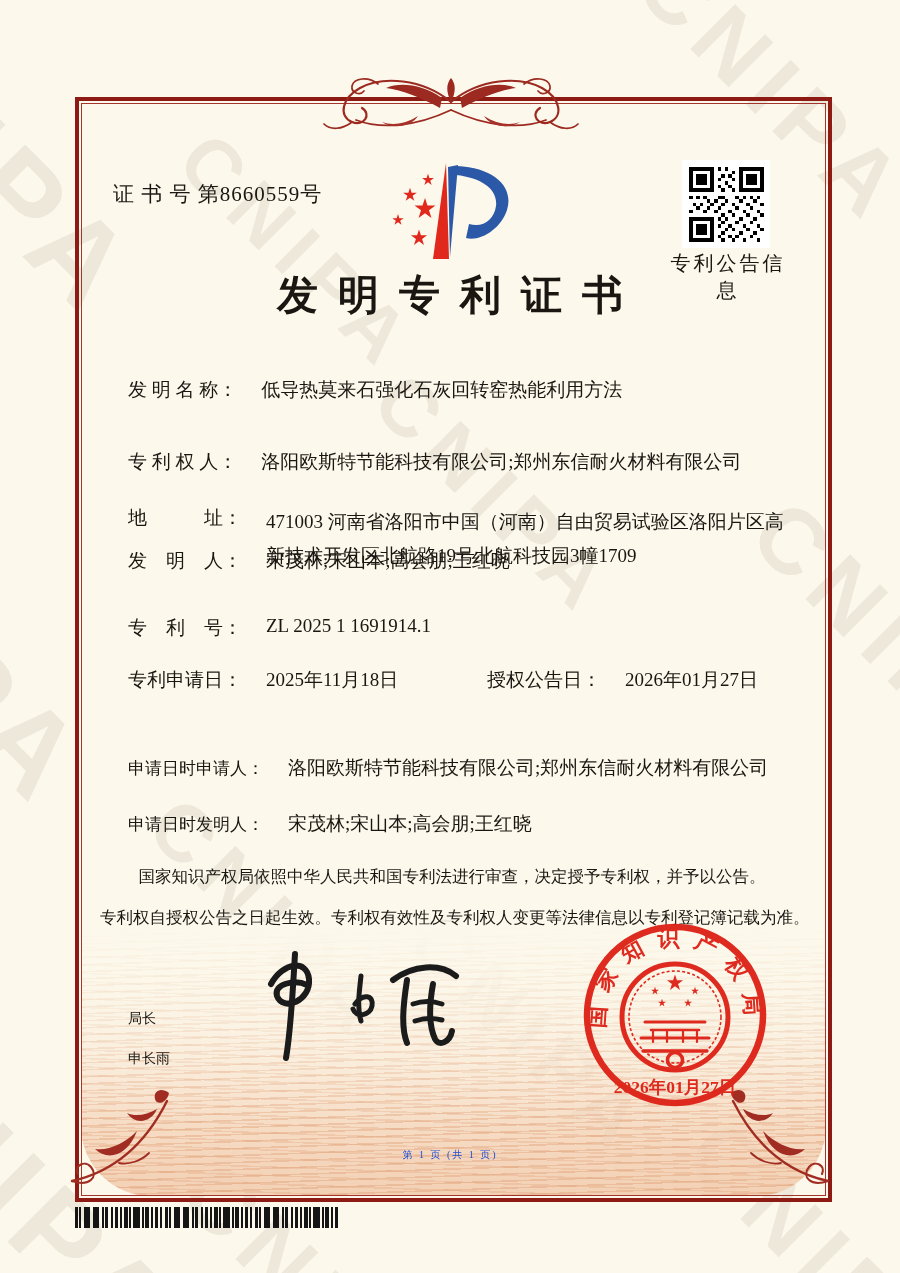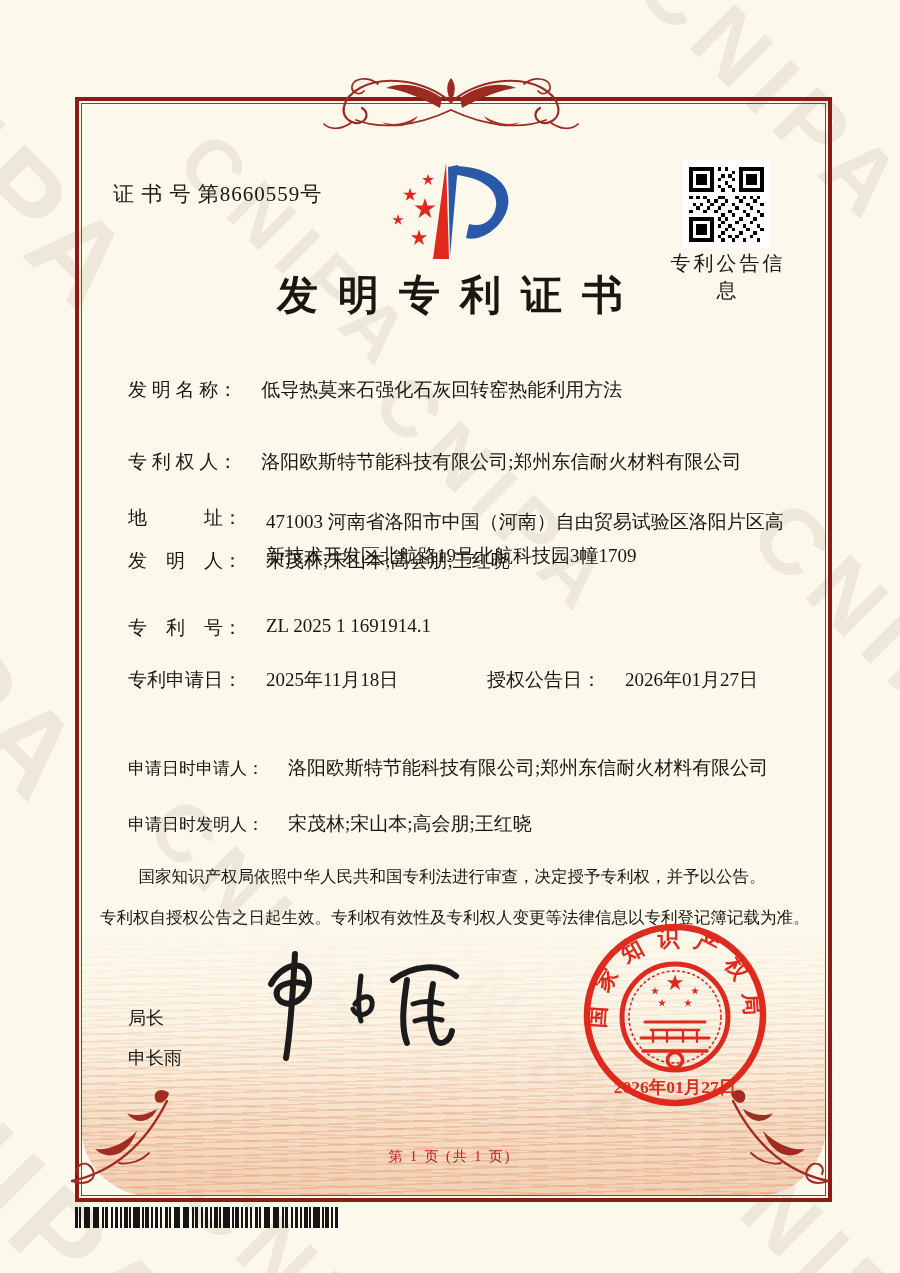--- a/index.html
+++ b/index.html
@@ -40,26 +40,26 @@
   .r-name{top:377px;} .r-patentee{top:449px;} .r-addr{top:505px;} .r-inv{top:548px;font-family:Liberation Serif, serif;}
   .r-patno{top:615px;} .r-pubno{left:487px;top:615px;}
   .r-fdate{top:667px;} .r-gdate{left:487px;top:667px;}
   .r-app2{top:755px;} .r-inv2{top:811px;}
   .r-addr .val{width:532px;line-height:34px;}
   
   .legal{position:absolute;left:100px;top:856px;width:704px;text-align:center;font-size:16.5px;
          line-height:41px;white-space:nowrap;z-index:3;}
   
   .chief{position:absolute;left:128px;top:998px;font-family:"Liberation Sans","DejaVu Sans",sans-serif;
-         font-size:18px;line-height:40px;z-index:3;}
+         font-size:14px;line-height:40px;z-index:3;}
   .sig{position:absolute;left:243px;top:946px;z-index:3;}
   .seal{position:absolute;left:581px;top:921px;z-index:4;opacity:.95;}
   
-  .pageno{position:absolute;left:0;right:0;top:1148px;text-align:center;font-size:14px;
-          letter-spacing:2px;color:#b91c1c;z-index:3;}
+  .pageno{position:absolute;left:0;right:0;top:1148px;text-align:center;font-size:10px;
+          letter-spacing:2px;color:#1d4ed8;z-index:3;}
   .barcode{position:absolute;left:75px;top:1207px;width:263px;height:21px;z-index:3;
         background:
           repeating-linear-gradient(90deg,#151515 0 2px,transparent 2px 4.5px),
           repeating-linear-gradient(90deg,#151515 0 3px,transparent 3px 10px);}
   .orn{position:absolute;z-index:2;pointer-events:none;}
 </style>
 </head>
 <body>
 
 <div class="page">

